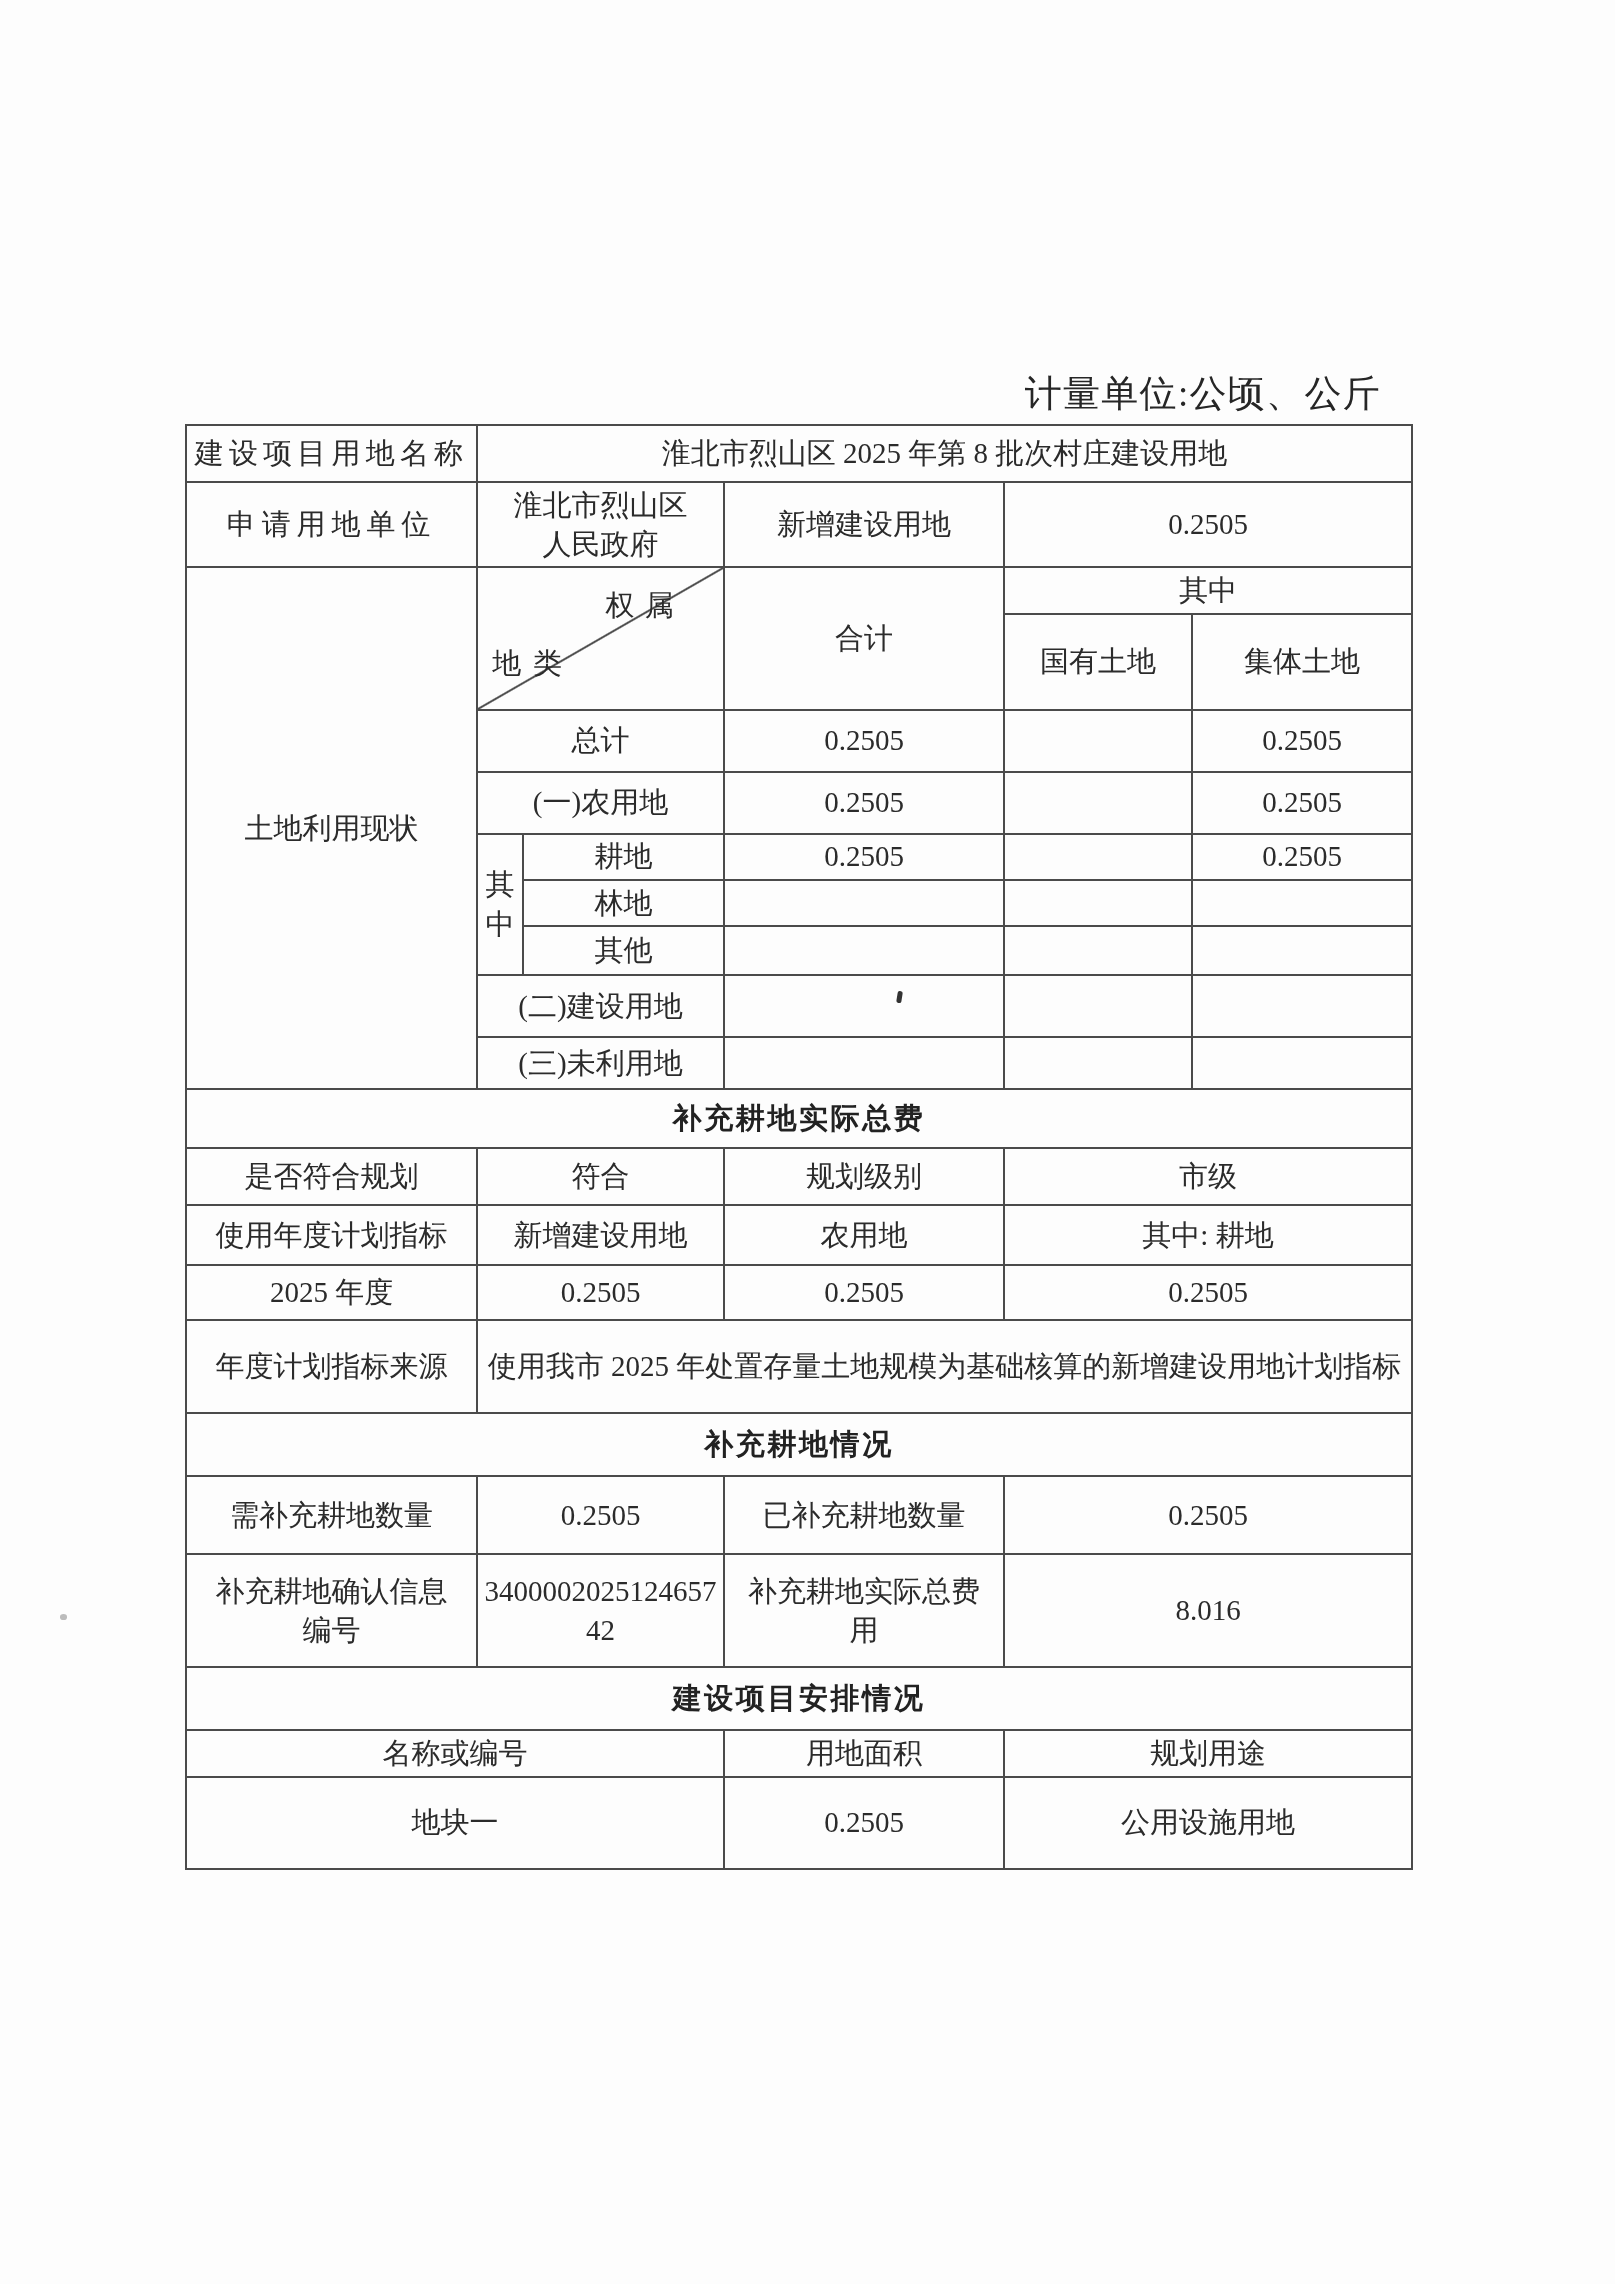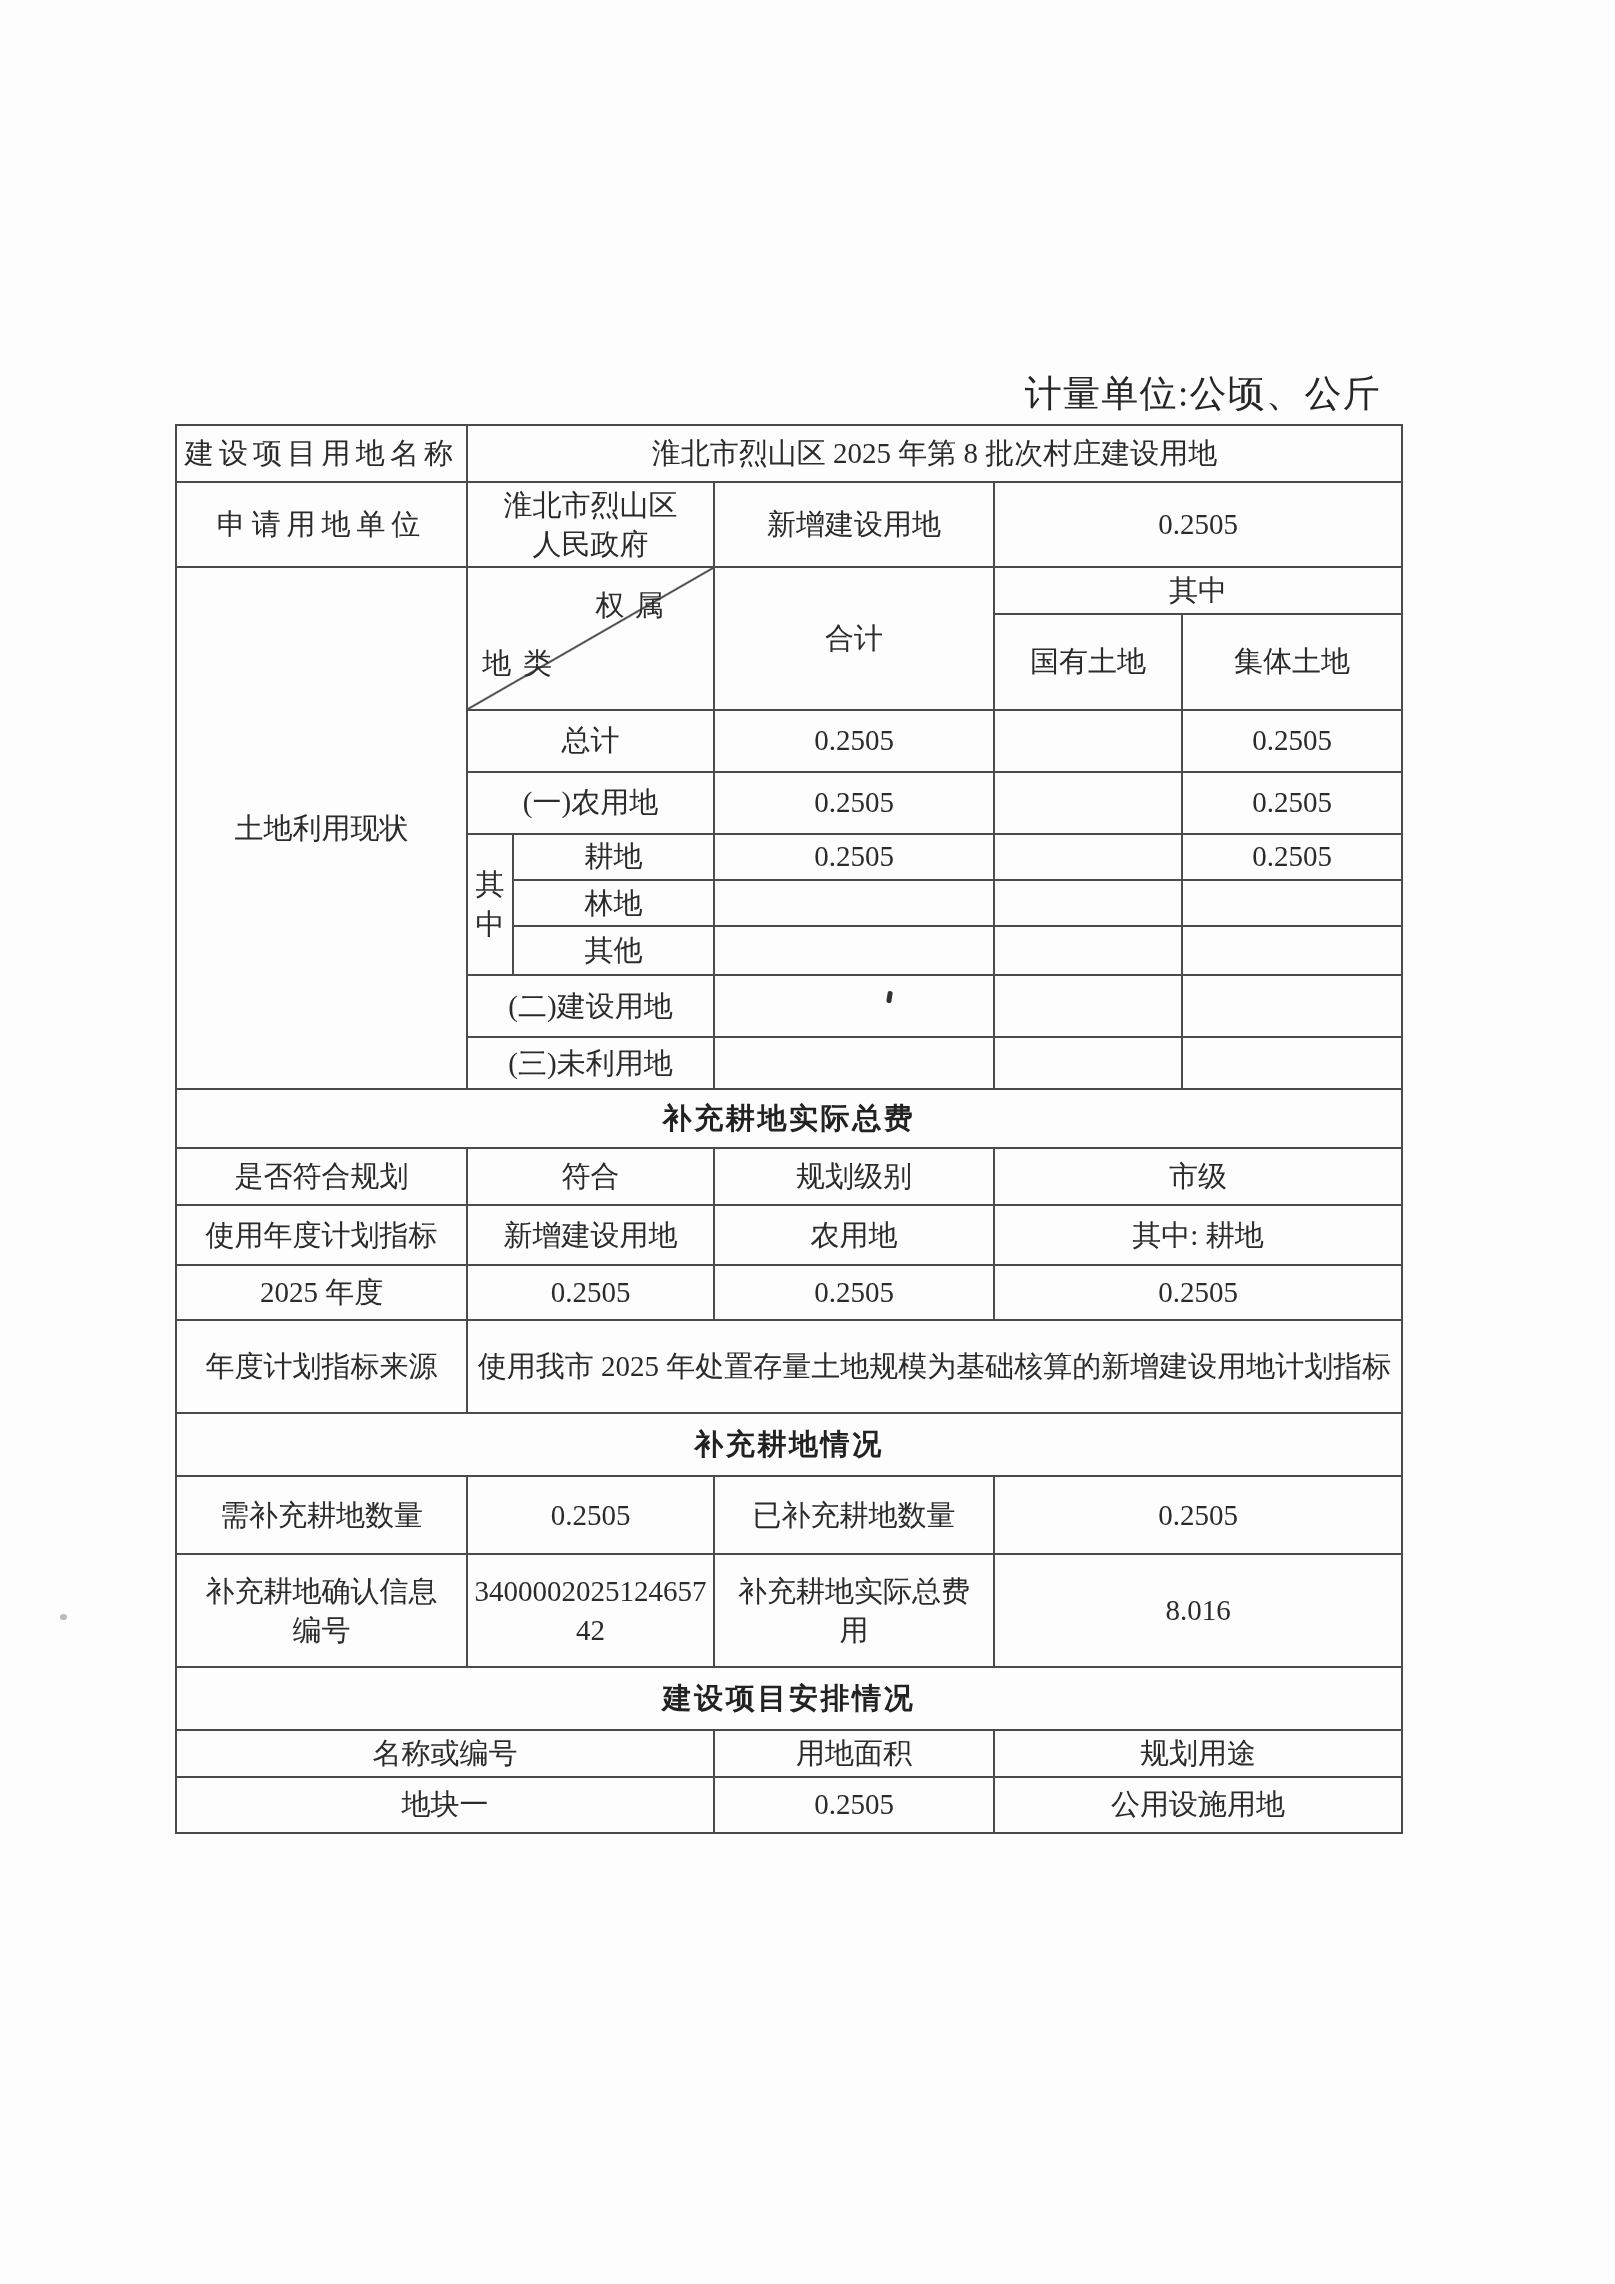--- a/index.html
+++ b/index.html
@@ -25,21 +25,21 @@
   }
   .unit-note{
     position:absolute;
     right:235px; top:369px;
     font-size:37px;
     letter-spacing:1.3px;
     color:#262626;
   }
   table.main{
     position:absolute;
-    left:175px; top:424px;
+    left:185px; top:424px;
     width:1227px;
     border-collapse:collapse;
     table-layout:fixed;
     border:2.6px solid #454545;
   }
   table.main td{
     border:2px solid #4b4b4b;
     text-align:center;
     vertical-align:middle;
     font-size:29px;
@@ -237,21 +237,21 @@
     <tr style="height:63px">
       <td colspan="6" class="sec">建设项目安排情况</td>
     </tr>
 
     <tr style="height:46px">
       <td colspan="3">名称或编号</td>
       <td>用地面积</td>
       <td colspan="2">规划用途</td>
     </tr>
 
-    <tr style="height:56px">
+    <tr style="height:92px">
       <td colspan="3">地块一</td>
       <td>0.2505</td>
       <td colspan="2">公用设施用地</td>
     </tr>
 
   </tbody>
     </table>
 
   <div class="speck"></div>
 </div>

